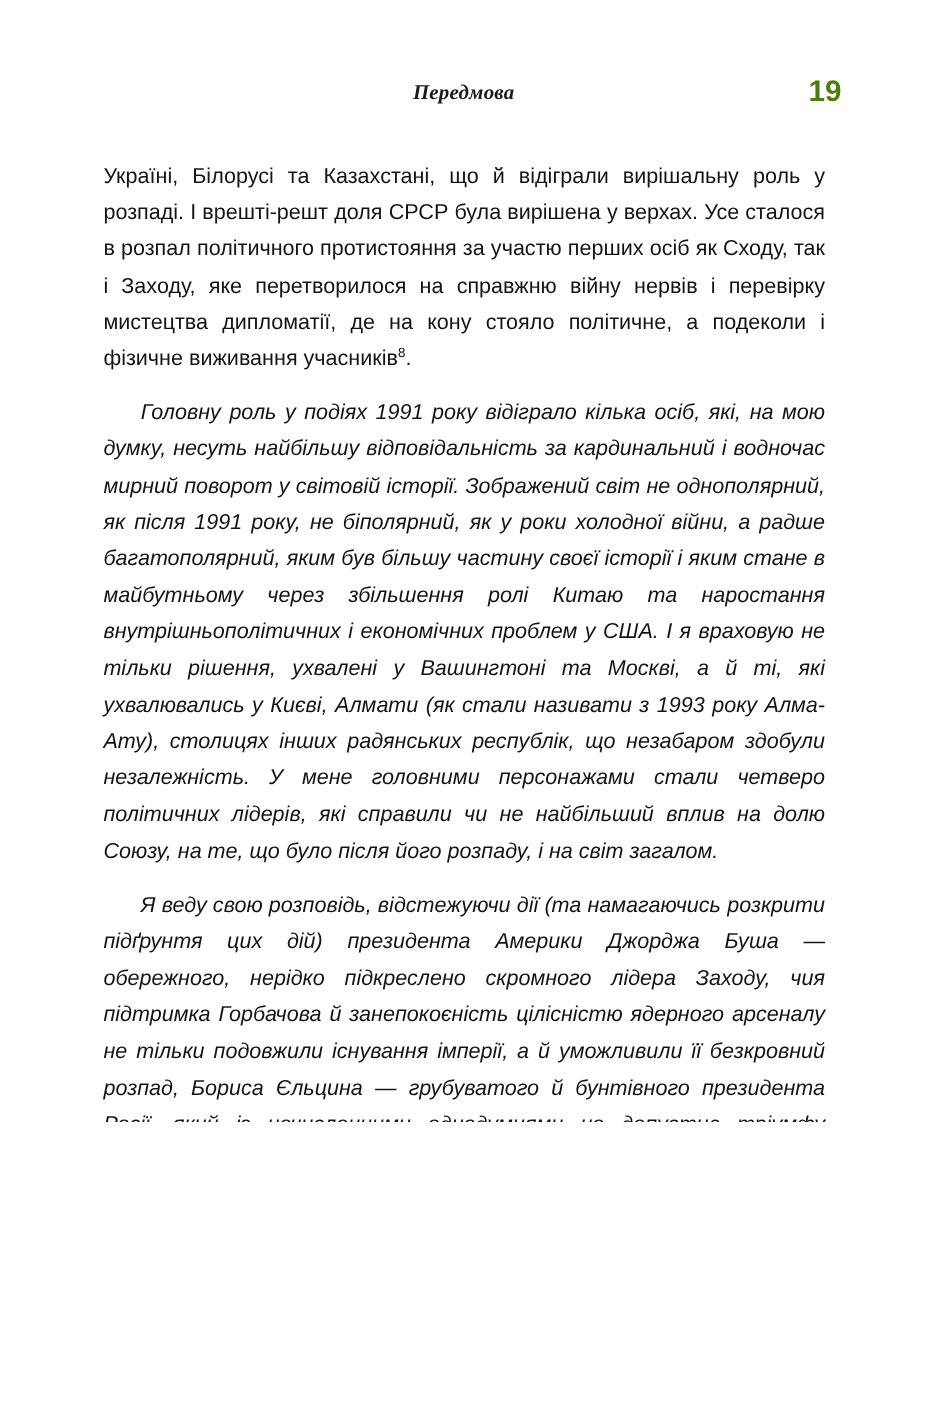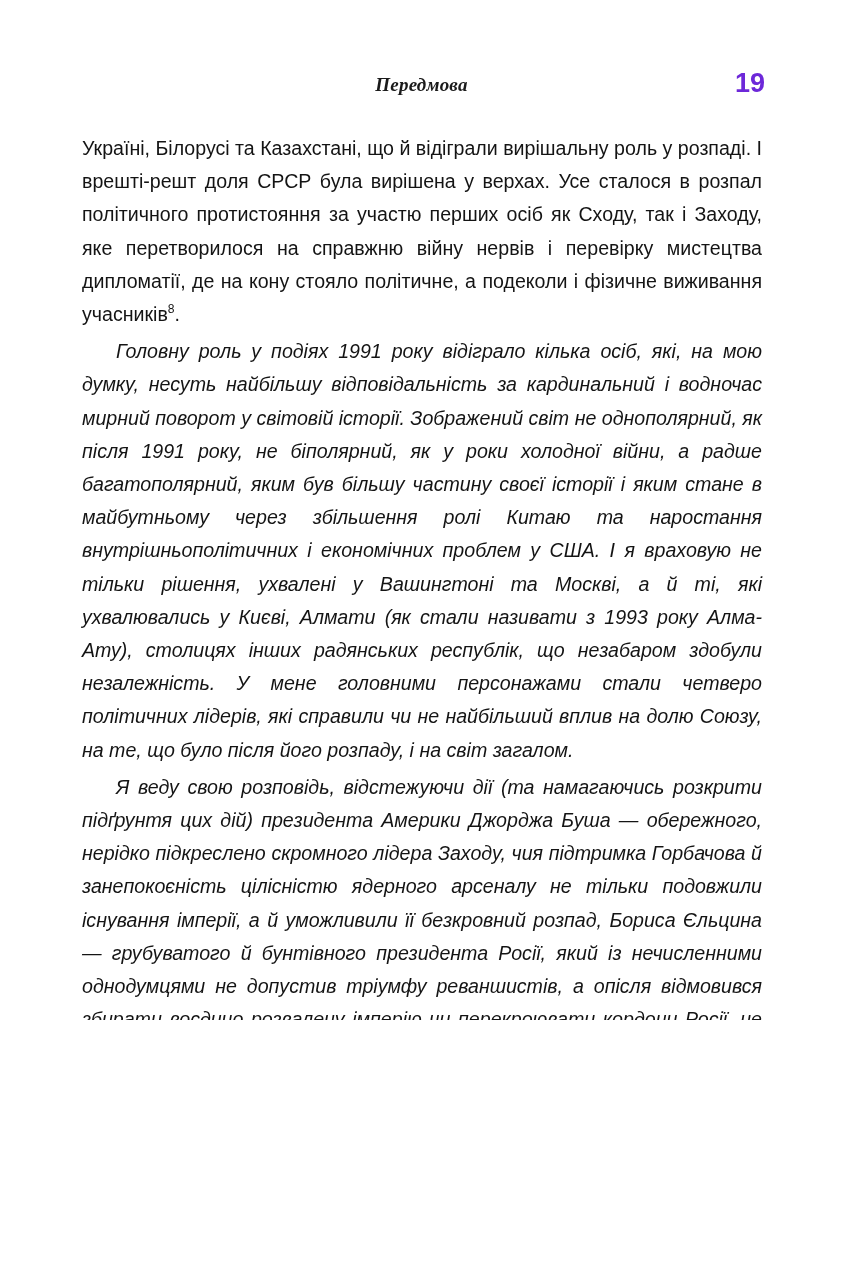--- a/index.html
+++ b/index.html
@@ -36,38 +36,38 @@
     letter-spacing: 0.2px;
     color: #1a1a1a;
   }
   .page-number {
     position: absolute;
     right: 0;
     top: -6px;
     font-family: "Liberation Sans", sans-serif;
     font-weight: bold;
     font-size: 27px;
-    color: #6d28d9;
+    color: #4d7c0f;
   }
   .body-text {
     position: absolute;
     top: 128px;
     left: 78px;
     width: 688px;
     font-family: "Liberation Sans", sans-serif;
     font-size: 19.6px;
     line-height: 33.2px;
     text-align: justify;
     text-justify: inter-word;
     color: #141414;
     -webkit-hyphens: manual;
     hyphens: manual;
   }
   .body-text p {
-    margin: 4px;
+    margin: 16px;
   }
   .body-text p.indent {
     text-indent: 34px;
     font-style: italic;
   }
   sup {
     font-size: 0.62em;
     vertical-align: super;
     line-height: 0;
   }

